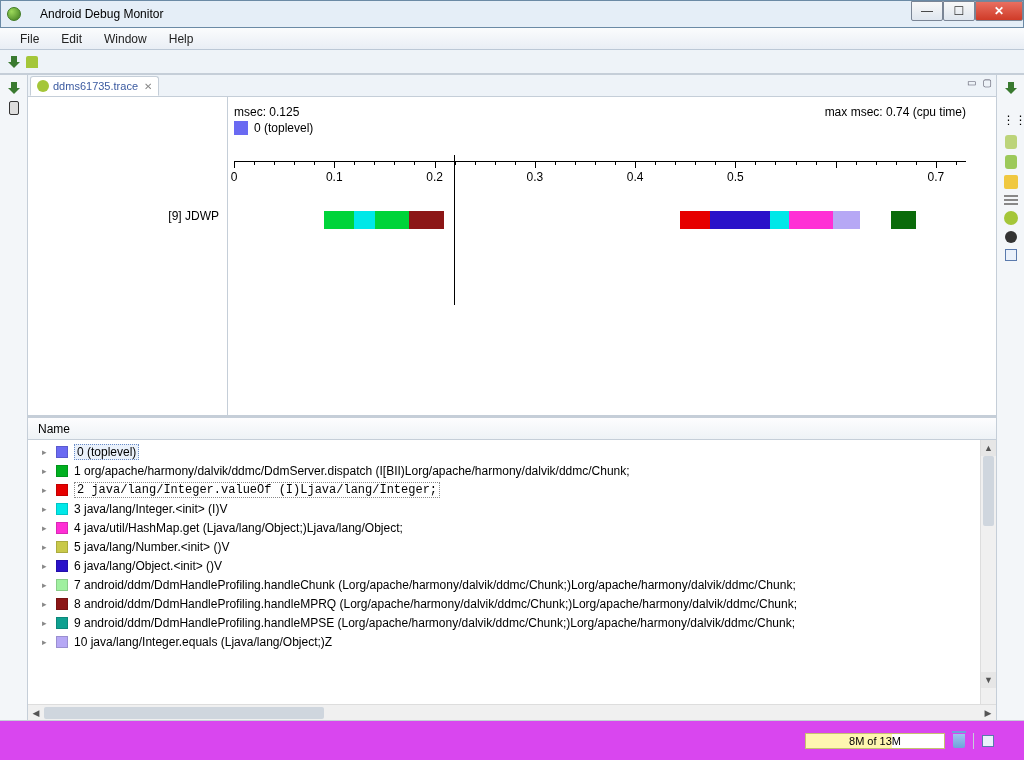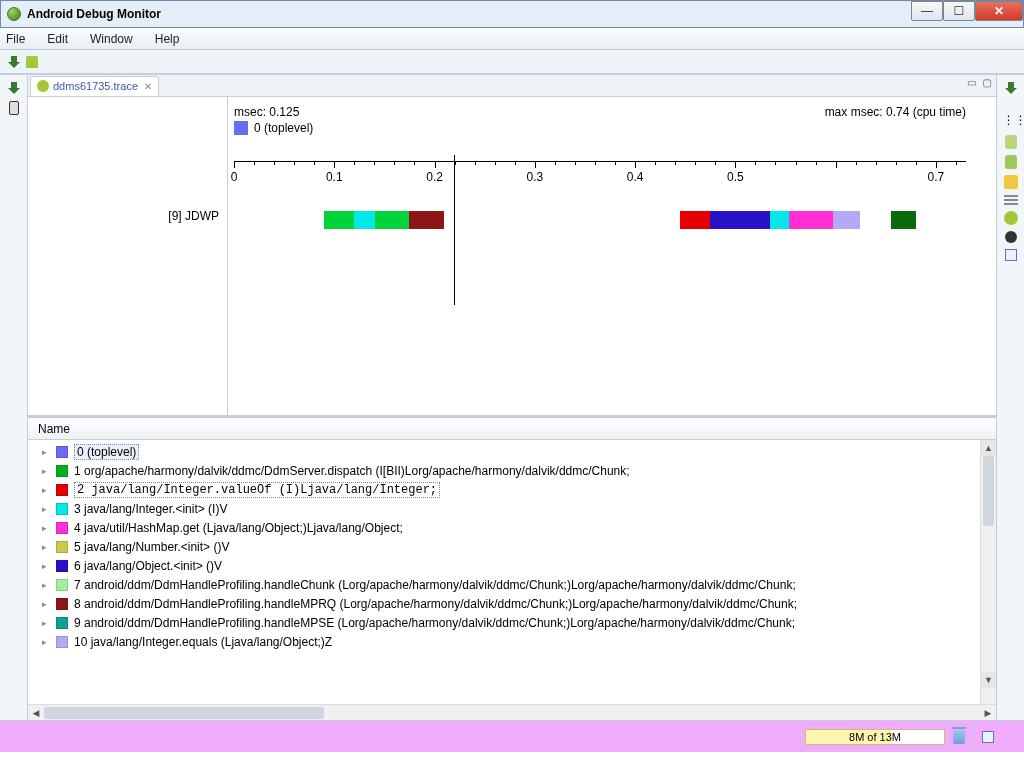--- a/index.html
+++ b/index.html
@@ -1,28 +1,28 @@
 <!DOCTYPE html>
 <html><head>
 <meta charset="utf-8">
 <style>
 * { box-sizing: border-box; margin: 0; padding: 0; }
 body { font-family: "Microsoft YaHei", Tahoma, sans-serif; font-size: 12px; background: #fff; width: 1024px; height: 768px; overflow: hidden; }
 
 
 .titlebar { height: 28px; background: linear-gradient(#e5eef7, #e5eef7); border: 1px solid #6b8aa5; display: flex; align-items: center; padding-left: 6px; justify-content: space-between; }
-.titlebar .left { display: flex; align-items: center; gap: 6px; font-weight: bold; }
+.titlebar .left { display: flex; align-items: center; gap: 19px; }
 .titlebar .ticon { width: 14px; height: 14px; border-radius: 50%; background: radial-gradient(circle at 30% 30%, #9cd95a, #3f7a20); border: 1px solid #3f7a20; }
 .titlebar .title { color: #000; }
 .titlebar .controls { display: flex; height: 100%; }
 .titlebar .btn { width: 32px; height: 20px; margin-top: 0; border: 1px solid #7a8595; background: linear-gradient(#f8f8f8, #dfe6ef); display: flex; align-items: center; justify-content: center; font-family: Arial; font-size: 12px; color: #333; border-radius: 0 0 2px 2px; }
 .titlebar .btn.close { width: 48px; background: linear-gradient(#e96f60, #cf3b28); color: #fff; font-weight: bold; }
 
 
-.menubar { height: 22px; background: linear-gradient(#fbfcfd, #e9eef5); border-bottom: 1px solid #bcc8d6; display: flex; align-items: center; padding-left: 2px; gap: 14px; color: #222; }
+.menubar { height: 22px; background: linear-gradient(#fbfcfd, #e9eef5); border-bottom: 1px solid #bcc8d6; display: flex; align-items: center; padding-left: 16px; gap: 14px; color: #222; }
 .menubar .mitem { padding: 2px 4px; }
 
 
 .toolbar { height: 24px; background: #eef3f8; border-bottom: 1px solid #c5ced8; display: flex; align-items: center; justify-content: space-between; padding: 0 6px; }
 .toolbar .left { display: flex; align-items: center; gap: 2px; }
 .toolbar .right { display: flex; align-items: center; gap: 4px; }
 .tbicon { width: 16px; height: 16px; display: inline-flex; align-items: center; justify-content: center; }
 .tbbtn { height: 20px; padding: 0 6px; border: 1px solid #a7b5c5; background: linear-gradient(#fdfefe,#e8eef5); border-radius: 2px; display: inline-flex; align-items: center; gap: 4px; font-size: 11px; }
 .android-mini { width: 12px; height: 12px; background: #a4c639; border-radius: 2px 2px 0 0; position: relative; }
 
@@ -73,21 +73,21 @@
 .vsbar .thumb { position: absolute; top: 16px; left: 2px; right: 2px; height: 70px; background: #cfd6de; border-radius: 2px; }
 .hsbar { height: 16px; background: #f0f0f0; border-top: 1px solid #ddd; display: flex; align-items: center; }
 .hsbar .l, .hsbar .r { width: 16px; text-align: center; font-size: 9px; color: #555; }
 .hsbar .tr { flex: 1; position: relative; height: 12px; }
 .hsbar .th { position: absolute; left: 0; width: 280px; top: 0; bottom: 0; background: #cfd6de; border-radius: 2px; }
 
 .findrow { height: 26px; display: flex; align-items: center; gap: 6px; padding: 0 6px; border-top: 1px solid #c5ced8; }
 .findrow input { flex: 1; height: 18px; border: 1px solid #b8c2cf; padding: 0 4px; font-size: 12px; }
 
 
-.statusbar { height: 32px; border-top: 1px solid #c5ced8; background: #f0abfc; display: flex; align-items: center; justify-content: flex-end; padding: 0 8px; gap: 8px; }
+.statusbar { height: 40px; border-top: 1px solid #c5ced8; background: #d946ef; display: flex; align-items: center; justify-content: flex-end; padding: 0 8px; gap: 8px; }
 .membox { width: 140px; height: 16px; border: 1px solid #c6c070; background: #fff; position: relative; font-size: 11px; display: flex; align-items: center; justify-content: center; }
 .membox .fill { position: absolute; left: 0; top: 0; bottom: 0; background: #fef6b0; }
 .membox .txt { position: relative; }
 .sicon { width: 14px; height: 14px; }
 
 
 .i-download { width:14px;height:14px;position:relative;}
 .i-download:before{content:"";position:absolute;left:4px;top:1px;width:6px;height:6px;background:#3a7a30;}
 .i-download:after{content:"";position:absolute;left:1px;top:7px;border-left:6px solid transparent;border-right:6px solid transparent;border-top:6px solid #3a7a30;}
 .i-phone { width:10px;height:14px;border:1px solid #333;border-radius:2px;background:#ddd;}

